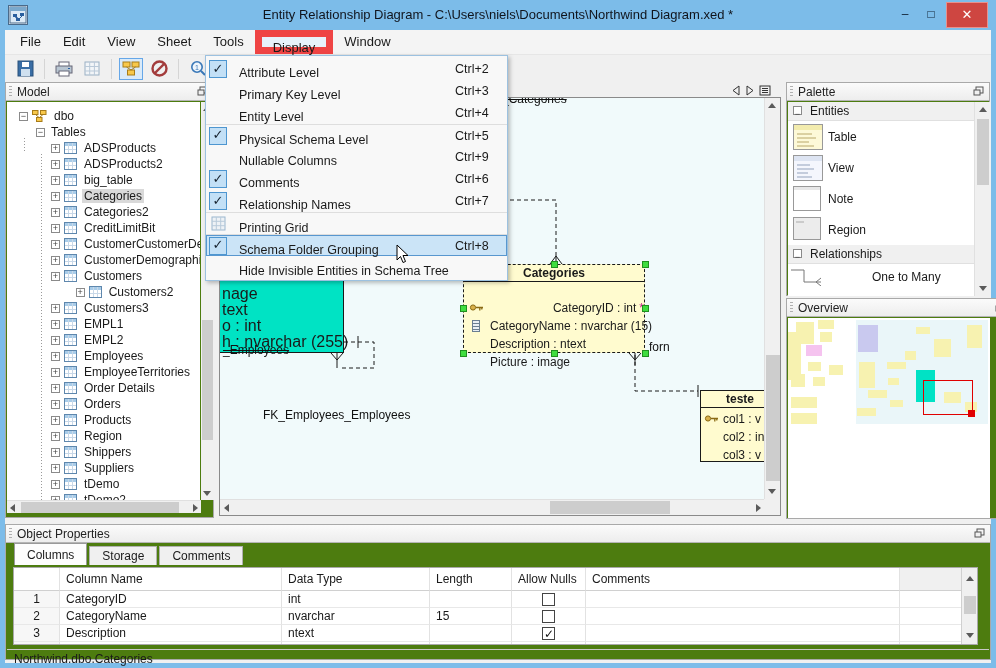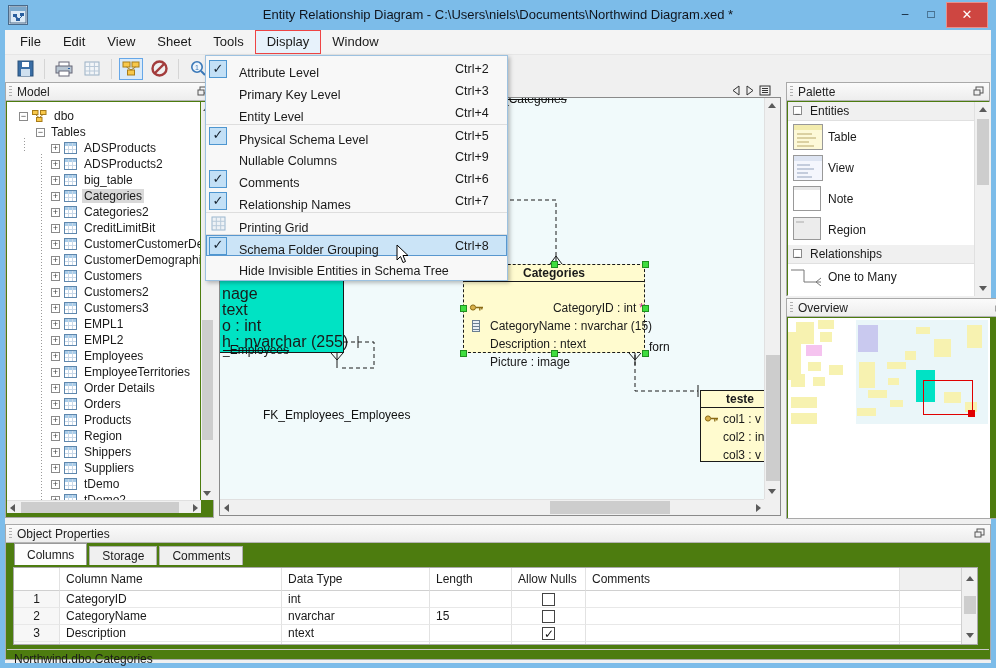--- a/index.html
+++ b/index.html
@@ -14,21 +14,21 @@
   .win-btn { top:6px; width:26px; height:18px; text-align:center; color:#123; font-size:12px; line-height:16px; }
   .btn-min { left:892px; } .btn-max { left:918px; }
   .btn-close { left:946px; top:2px; width:42px; height:26px; background:#ce4641; border:1px solid #e8908c; color:#fff; text-align:center; line-height:24px; font-size:13px; }
 
   
   .main { left:5px; top:30px; width:986px; height:633px; background:#f0f0f0; }
 
   
   .menubar { left:5px; top:30px; width:986px; height:25px; background:#f4f4f4; border-bottom:1px solid #e6e6e6; display:flex; align-items:stretch; padding-left:4px; }
   .mb { padding:0 11px; line-height:24px; font-size:13px; }
-  .mb.active { background:#e7f2fb; border:1px solid #ef4444; line-height:22px; }
+  .mb.active { background:#e7f2fb; border:7px solid #ef4444; line-height:22px; }
 
   
   .toolbar { left:5px; top:55px; width:986px; height:27px; background:#f0f0f0; display:flex; align-items:center; padding-left:8px; gap:4px; }
   .tbtn { width:24px; height:22px; display:flex; align-items:center; justify-content:center; }
   .tbtn.active { background:#d9eaf9; border:1px solid #66a7e8; }
   .tsep { width:1px; height:20px; background:#d5d5d5; margin:0 3px; }
 
   
   .panel { background:#4d7c0f; border:1px solid #a9a9a9; }
   .phead { position:absolute; left:0; top:0; right:0; height:18px; background:linear-gradient(#fbfbfb,#ededed); border-bottom:1px solid #b5b5b5; }
@@ -308,21 +308,21 @@
             <span class="tico"></span>
             <span class="tlabel">CustomerDemographi</span>
           </div>
 
           <div class="trow" style="padding-left:44px;">
             <span class="exp"></span>
             <span class="tico"></span>
             <span class="tlabel">Customers</span>
           </div>
 
-          <div class="trow" style="padding-left:44px;">
+          <div class="trow" style="padding-left:44px;justify-content:center;">
             <span class="exp"></span>
             <span class="tico"></span>
             <span class="tlabel">Customers2</span>
           </div>
 
           <div class="trow" style="padding-left:44px;">
             <span class="exp"></span>
             <span class="tico"></span>
             <span class="tlabel">Customers3</span>
           </div>
@@ -580,21 +580,21 @@
       <div class="group-head">
         <span class="exp minus"></span>
         <span>Relationships</span>
       </div>
       <div class="pal-item" style="height:27px;">
         <span style="position:absolute; left:2px; top:4px;">
             <svg width="32" height="18">
               <path d="M1 2 H14 V14 H26 M26 14 L31 10 M26 14 L31 14 M26 14 L31 18" fill="none" stroke="#777"></path>
             </svg>
           </span>
-        <span class="plabel" style="top:6px;">One to Many</span>
+        <span class="plabel" style="top:6px;margin-left:44px;">One to Many</span>
       </div>
     </div>
     <div class="vsb" style="left:187px; top:19px; width:16px; height:194px; border-left:1px solid #e0e0e0;">
       <span class="arr up" style="left:4px; top:5px;"></span>
       <div class="sb-thumb" style="left:2px; top:17px; width:12px; height:66px;"></div>
       <span class="arr down" style="left:4px; bottom:5px;"></span>
     </div>
   </div>
 
   <div class="abs panel overview">

